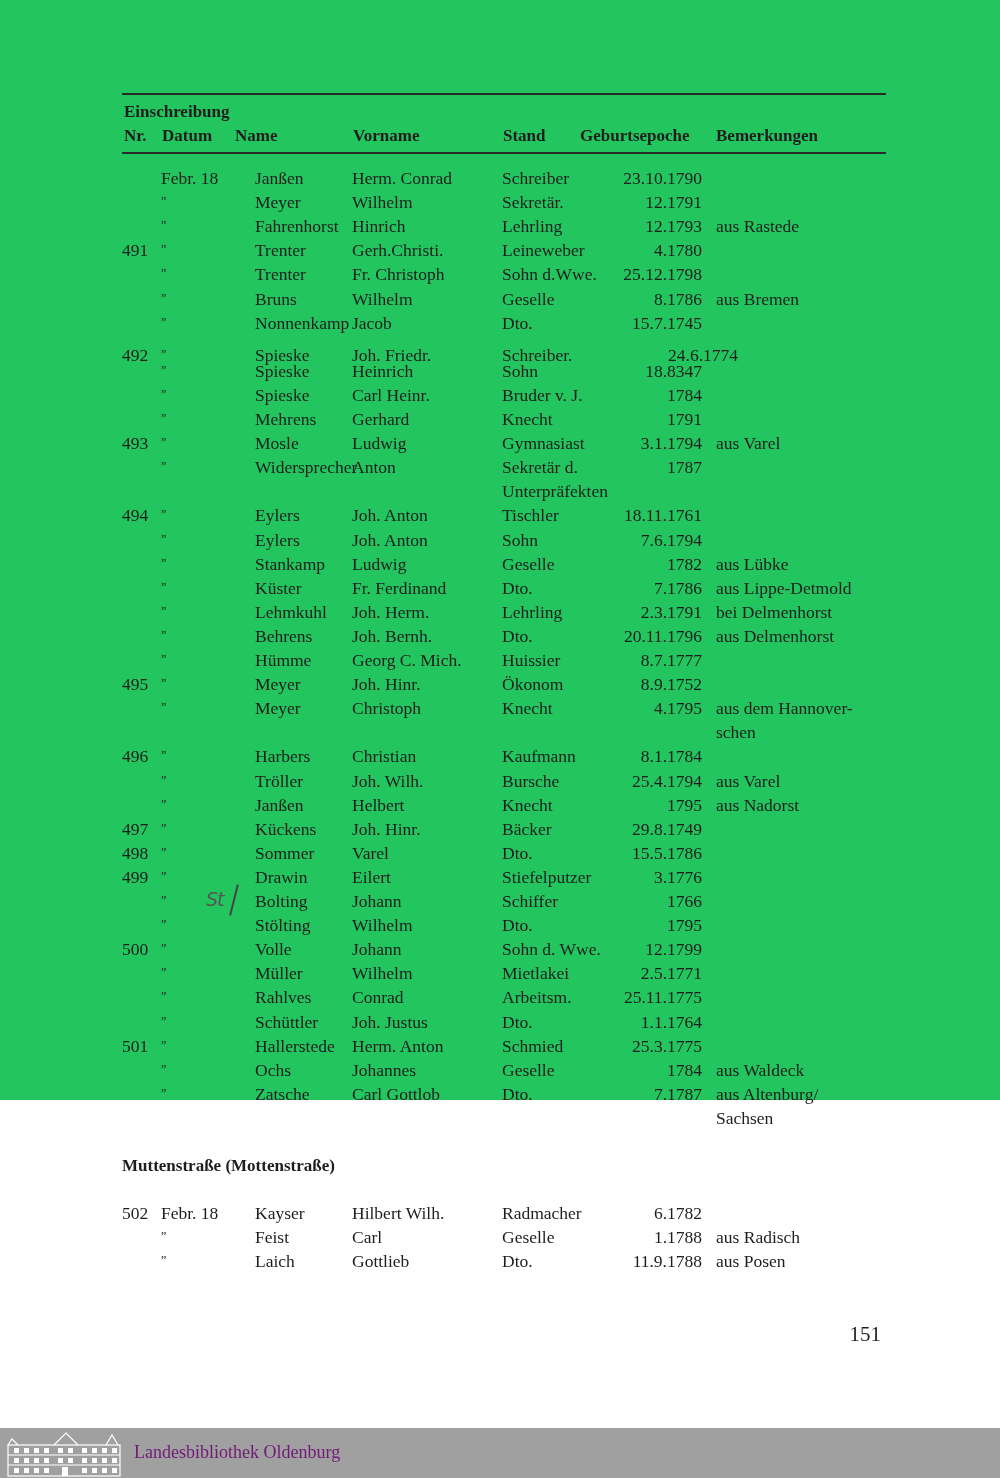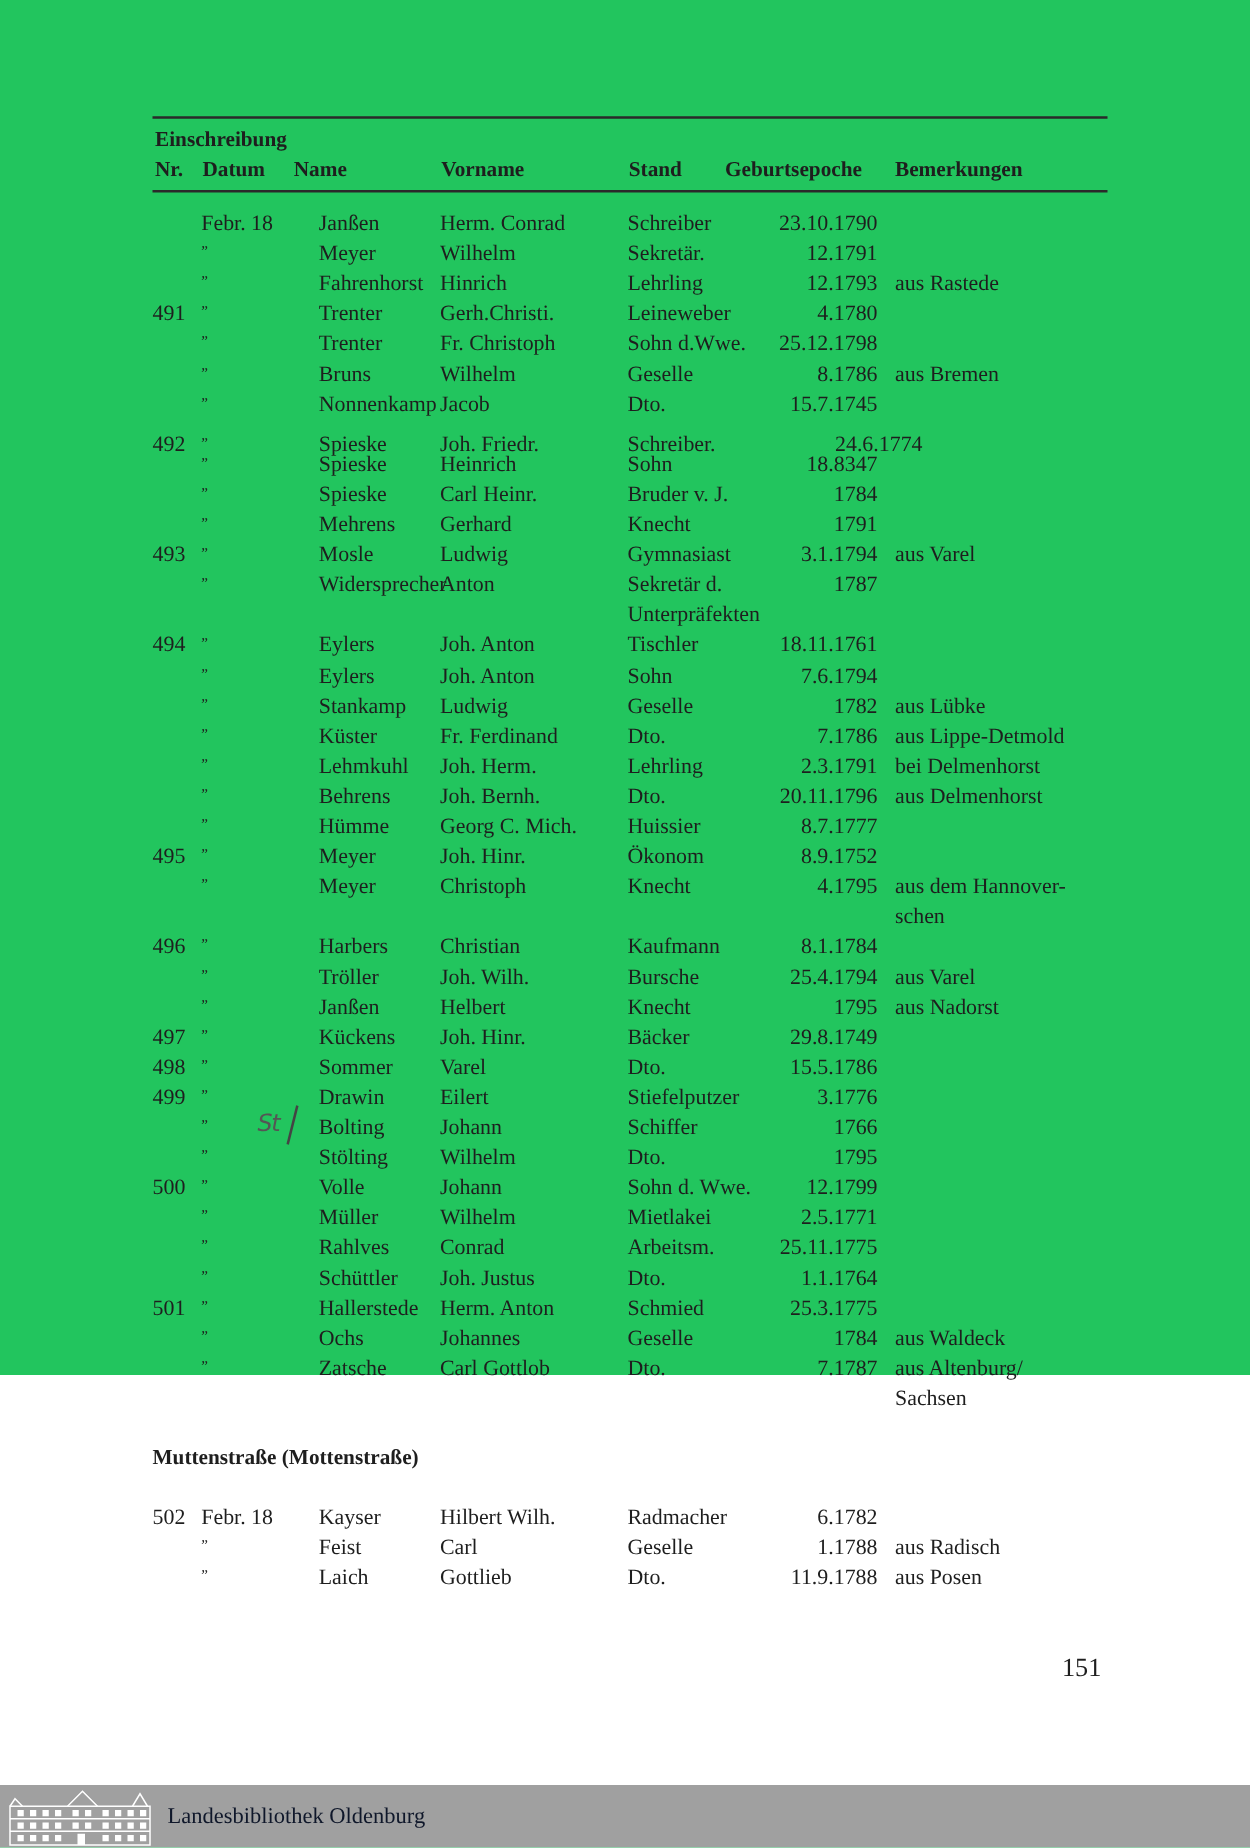--- a/index.html
+++ b/index.html
@@ -30,21 +30,21 @@
     .annot {
       position: absolute; left: 206px; top: 888px; font-family: "DejaVu Sans", sans-serif;
       font-size: 19px; color: #555; font-style: italic; letter-spacing: -1px;
     }
     .annot-stroke { position: absolute; left: 233px; top: 884px; width: 2px; height: 32px; background: #444; transform: rotate(14deg); }
     .footer {
       position: absolute; left: 0; top: 1428px; width: 1000px; height: 50px; background: #a0a0a0;
     }
     .footer-logo { position: absolute; left: 6px; top: 3px; width: 118px; height: 46px; }
     .footer-text {
-      position: absolute; left: 134px; top: 14px; color: #0f172a; font-size: 18px;
+      position: absolute; left: 134px; top: 14px; color: #701a75; font-size: 18px;
       font-family: "Liberation Serif", serif;
     }
   </style>
 </head>
 <body>
 
 <div class="page">
   <div class="rule top"></div>
   <div class="hdr group">Einschreibung</div>
   <div class="hdr col" style="left:124px">Nr.</div>

